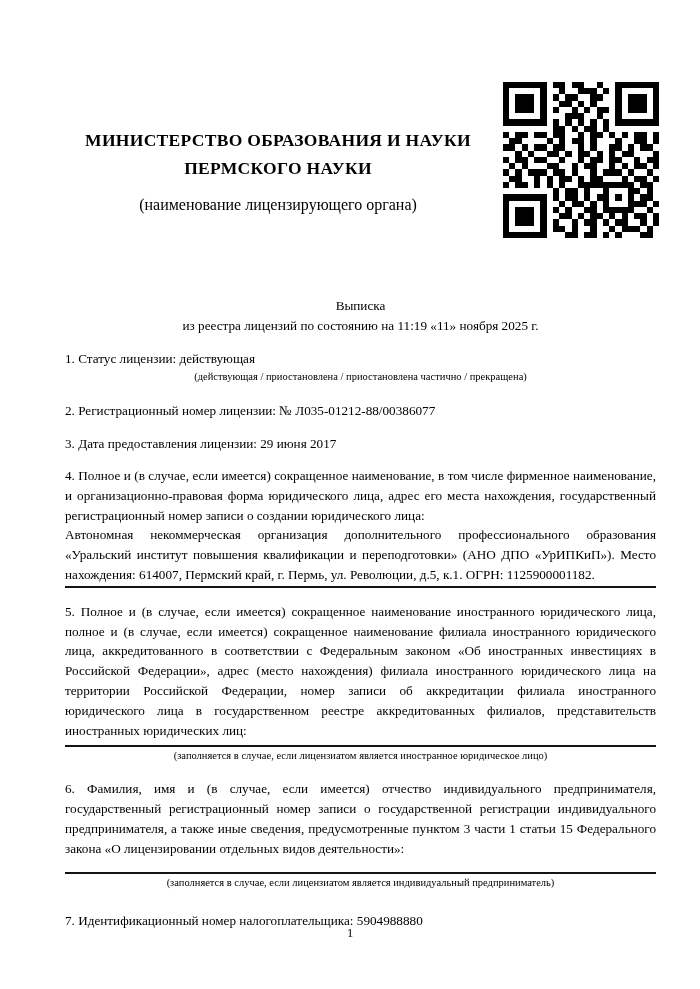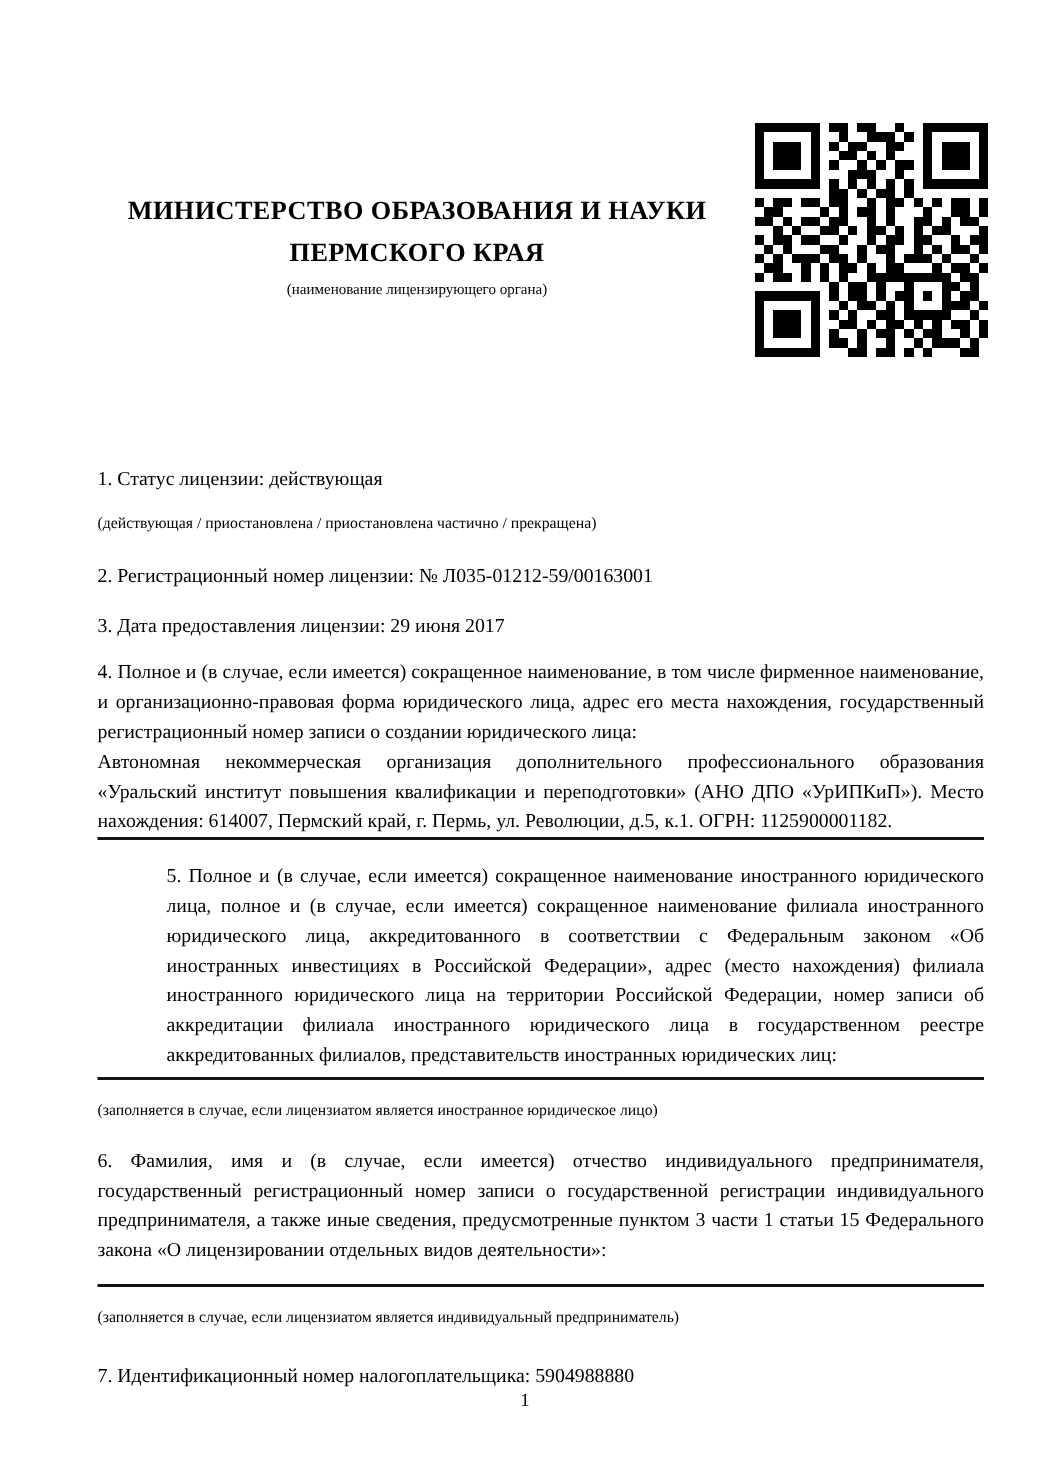--- a/index.html
+++ b/index.html
@@ -12,67 +12,67 @@
     overflow:hidden;
   }
   
   .ministry {
     position:absolute; left:68px; top:126px; width:420px;
     text-align:center; font-weight:bold;
     font-size:17.5px; line-height:28px;
     letter-spacing:0.3px;
   }
   .ministry-caption {
-    font-weight:normal; font-size:10px; line-height:13px;
-    margin-top:5px; letter-spacing:0;
+    font-weight:normal; font-size:16px; line-height:13px;
+    margin-top:16px; letter-spacing:0;
   }
   .qr {
     position:absolute; left:503px; top:82px;
     width:156px; height:156px;
   }
   .qr svg { width:100%; height:100%; shape-rendering:crispEdges; }
 
   
   .content {
     position:absolute; left:65px; top:296px; width:591px;
     font-size:13.2px; line-height:19.8px;
   }
   .doc-title { text-align:center; }
   .para { text-align:justify; }
   .item-caption {
     font-size:10.5px; line-height:13px;
-    margin-top:14px;
+    text-align:center; margin-top:2px;
   }
   .fill-line {
     border-top:2px solid #141414;
     height:0; margin-top:1px;
   }
   .m-item1 { margin-top:13px; }
   .m-item2 { margin-top:18px; }
   .m-item3 { margin-top:13px; }
   .m-item4 { margin-top:12px; }
-  .m-item5 { margin-top:14px;margin-left:46px; }
+  .m-item5 { margin-top:14px; }
   .m-item5-rule { margin-top:5px; }
   .m-item6 { margin-top:17px; }
   .m-item6-rule { margin-top:13px; }
   .m-item7 { margin-top:22px; }
 
   .page-number {
     position:absolute; left:0; top:926px; width:700px;
     text-align:center; font-size:12.5px;
   }
 </style>
 </head>
 <body>
 
 <div class="page">
 
   <div class="ministry">
     <div>МИНИСТЕРСТВО ОБРАЗОВАНИЯ И НАУКИ</div>
-    <div>ПЕРМСКОГО КРАЯ</div>
+    <div>ПЕРМСКОГО НАУКИ</div>
     <div class="ministry-caption">(наименование лицензирующего органа)</div>
   </div>
 
   <div class="qr">
     <svg viewBox="0 0 25 25" fill="#000000" xmlns="http://www.w3.org/2000/svg">
         <rect x="0" y="0" width="1" height="1"></rect>
         <rect x="1" y="0" width="1" height="1"></rect>
         <rect x="2" y="0" width="1" height="1"></rect>
         <rect x="3" y="0" width="1" height="1"></rect>
         <rect x="4" y="0" width="1" height="1"></rect>
@@ -402,25 +402,29 @@
         <rect x="14" y="24" width="1" height="1"></rect>
         <rect x="16" y="24" width="1" height="1"></rect>
         <rect x="18" y="24" width="1" height="1"></rect>
         <rect x="22" y="24" width="1" height="1"></rect>
         <rect x="23" y="24" width="1" height="1"></rect>
       </svg>
   </div>
 
   <div class="content">
 
+    <div class="doc-title">
+      <div>Выписка</div>
+      <div>из реестра лицензий по состоянию на 11:19 «11» ноября 2025 г.</div>
+    </div>
 
     <div class="m-item1">1. Статус лицензии: действующая</div>
     <div class="item-caption">(действующая / приостановлена / приостановлена частично / прекращена)</div>
 
-    <div class="m-item2">2. Регистрационный номер лицензии: № Л035-01212-59/00163001</div>
+    <div class="m-item2">2. Регистрационный номер лицензии: № Л035-01212-88/00386077</div>
 
     <div class="m-item3">3. Дата предоставления лицензии: 29 июня 2017</div>
 
     <div class="para m-item4">4. Полное и (в случае, если имеется) сокращенное наименование, в том числе фирменное наименование, и организационно-правовая форма юридического лица, адрес его места нахождения, государственный регистрационный номер записи о создании юридического лица:</div>
     <div class="para">Автономная некоммерческая организация дополнительного профессионального образования «Уральский институт повышения квалификации и переподготовки» (АНО ДПО «УрИПКиП»). Место нахождения: 614007, Пермский край, г. Пермь, ул. Революции, д.5, к.1. ОГРН: 1125900001182.</div>
     <div class="fill-line"></div>
 
     <div class="para m-item5">5. Полное и (в случае, если имеется) сокращенное наименование иностранного юридического лица, полное и (в случае, если имеется) сокращенное наименование филиала иностранного юридического лица, аккредитованного в соответствии с Федеральным законом «Об иностранных инвестициях в Российской Федерации», адрес (место нахождения) филиала иностранного юридического лица на территории Российской Федерации, номер записи об аккредитации филиала иностранного юридического лица в государственном реестре аккредитованных филиалов, представительств иностранных юридических лиц:</div>
     <div class="fill-line m-item5-rule"></div>
     <div class="item-caption">(заполняется в случае, если лицензиатом является иностранное юридическое лицо)</div>

